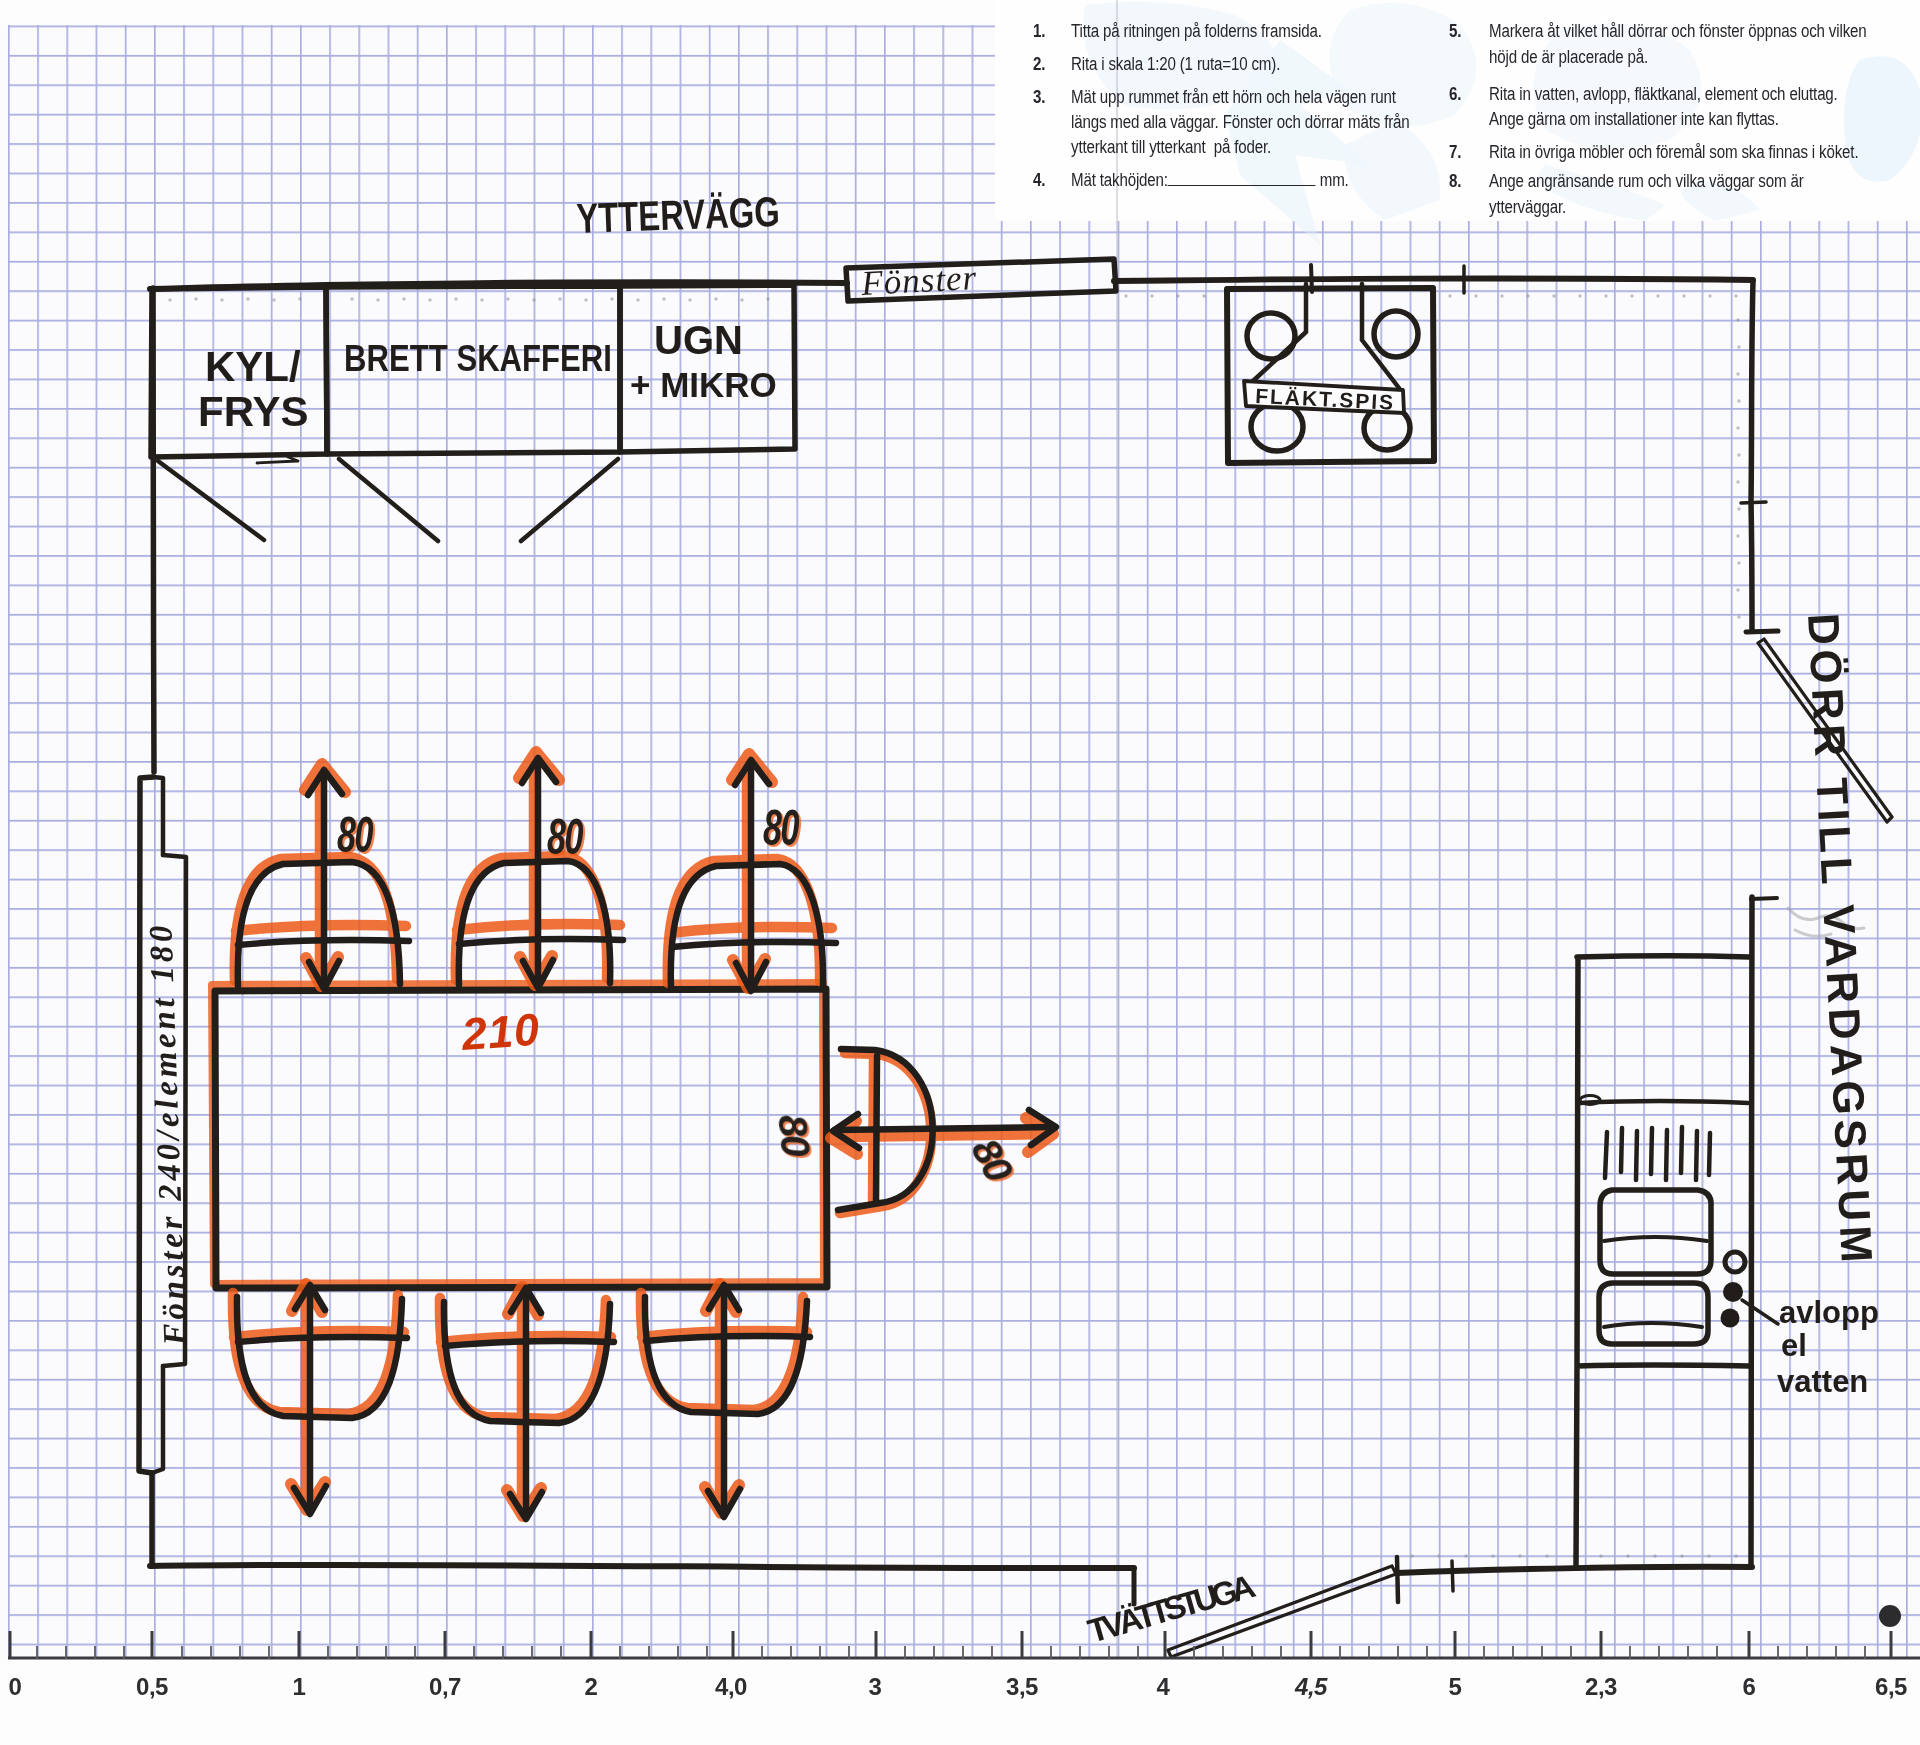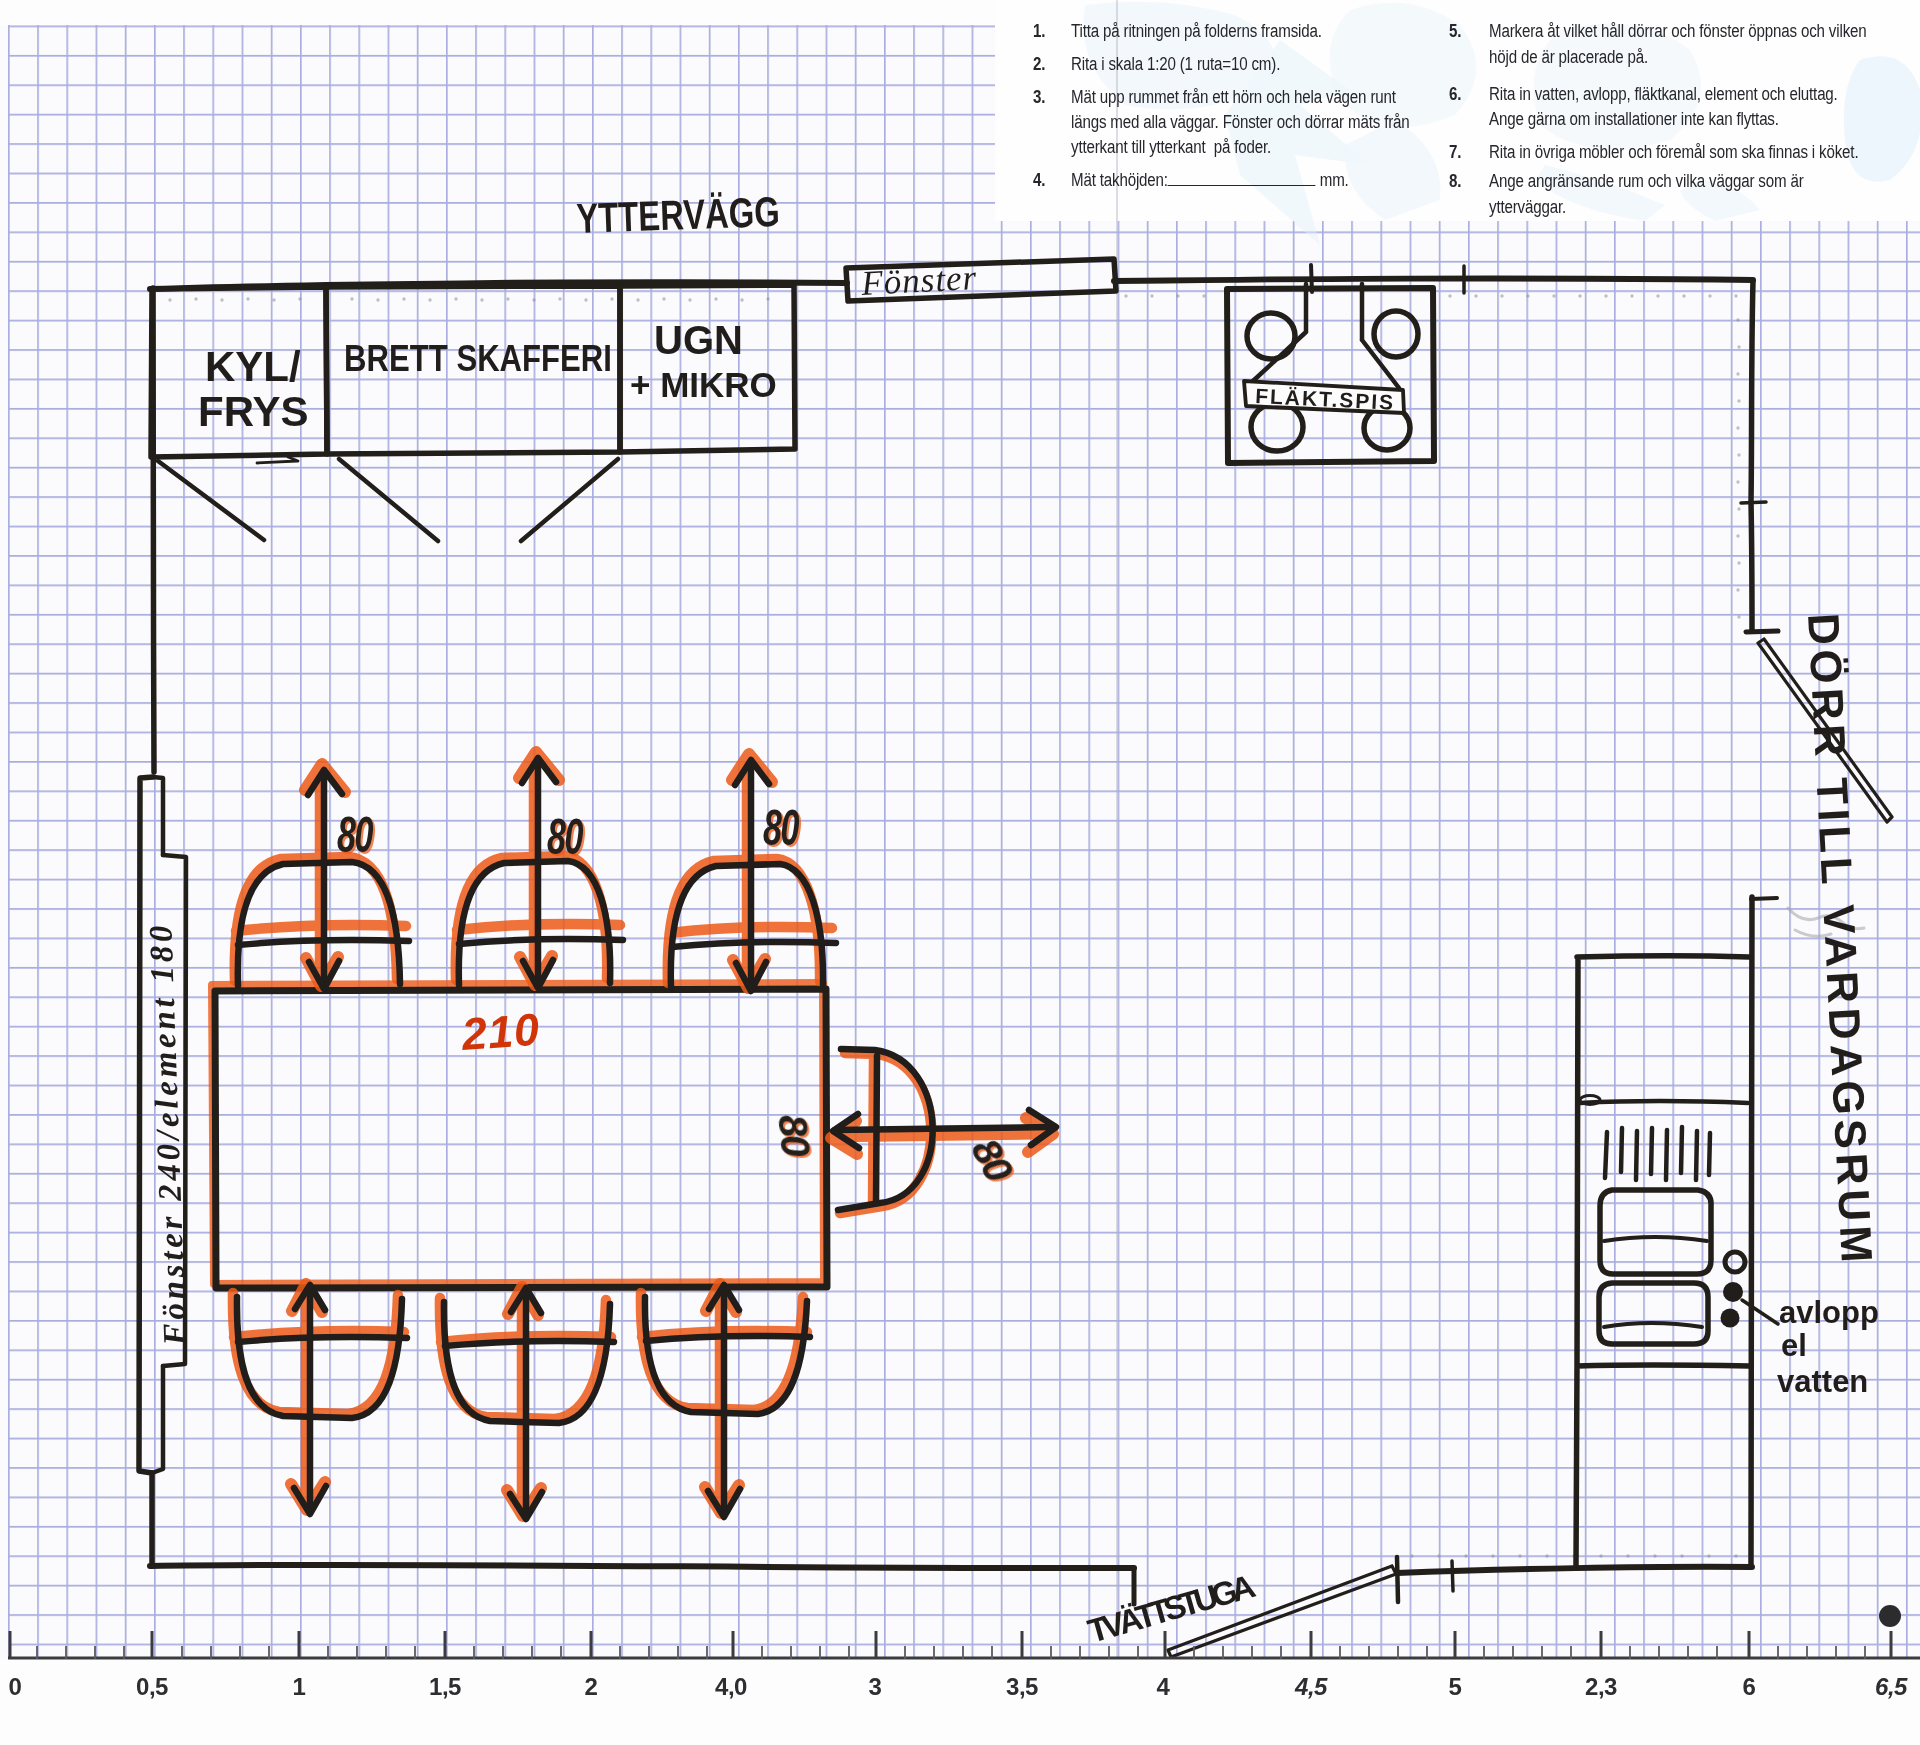--- a/index.html
+++ b/index.html
@@ -410,24 +410,24 @@
 <div class="it" style="left:1489px;top:107px;">Ange gärna om installationer inte kan flyttas.</div>
 <div class="it" style="left:1449px;top:140px;"><b>7.</b></div>
 <div class="it" style="left:1489px;top:140px;">Rita in övriga möbler och föremål som ska finnas i köket.</div>
 <div class="it" style="left:1449px;top:169px;"><b>8.</b></div>
 <div class="it" style="left:1489px;top:169px;">Ange angränsande rum och vilka väggar som är</div>
 <div class="it" style="left:1489px;top:195px;">ytterväggar.</div>
 
 <div class="axlab" style="left:15px;top:1673px;">0</div>
 <div class="axlab" style="left:152px;top:1673px;">0,5</div>
 <div class="axlab" style="left:299px;top:1673px;">1</div>
-<div class="axlab" style="left:445px;top:1673px;">1,5</div>
+<div class="axlab" style="left:445px;top:1673px;">0,7</div>
 <div class="axlab" style="left:591px;top:1673px;">2</div>
 <div class="axlab" style="left:731px;top:1673px;">4,0</div>
 <div class="axlab" style="left:875px;top:1673px;">3</div>
 <div class="axlab" style="left:1022px;top:1673px;">3,5</div>
 <div class="axlab" style="left:1163px;top:1673px;">4</div>
 <div class="axlab" style="left:1311px;top:1673px;font-style:italic;">4,5</div>
 <div class="axlab" style="left:1455px;top:1673px;">5</div>
 <div class="axlab" style="left:1601px;top:1673px;">2,3</div>
 <div class="axlab" style="left:1749px;top:1673px;">6</div>
-<div class="axlab" style="left:1891px;top:1673px;font-style:italic;">6,5</div>
+<div class="axlab" style="left:1891px;top:1673px;">6,5</div>
 </div>
 
 </body></html>

